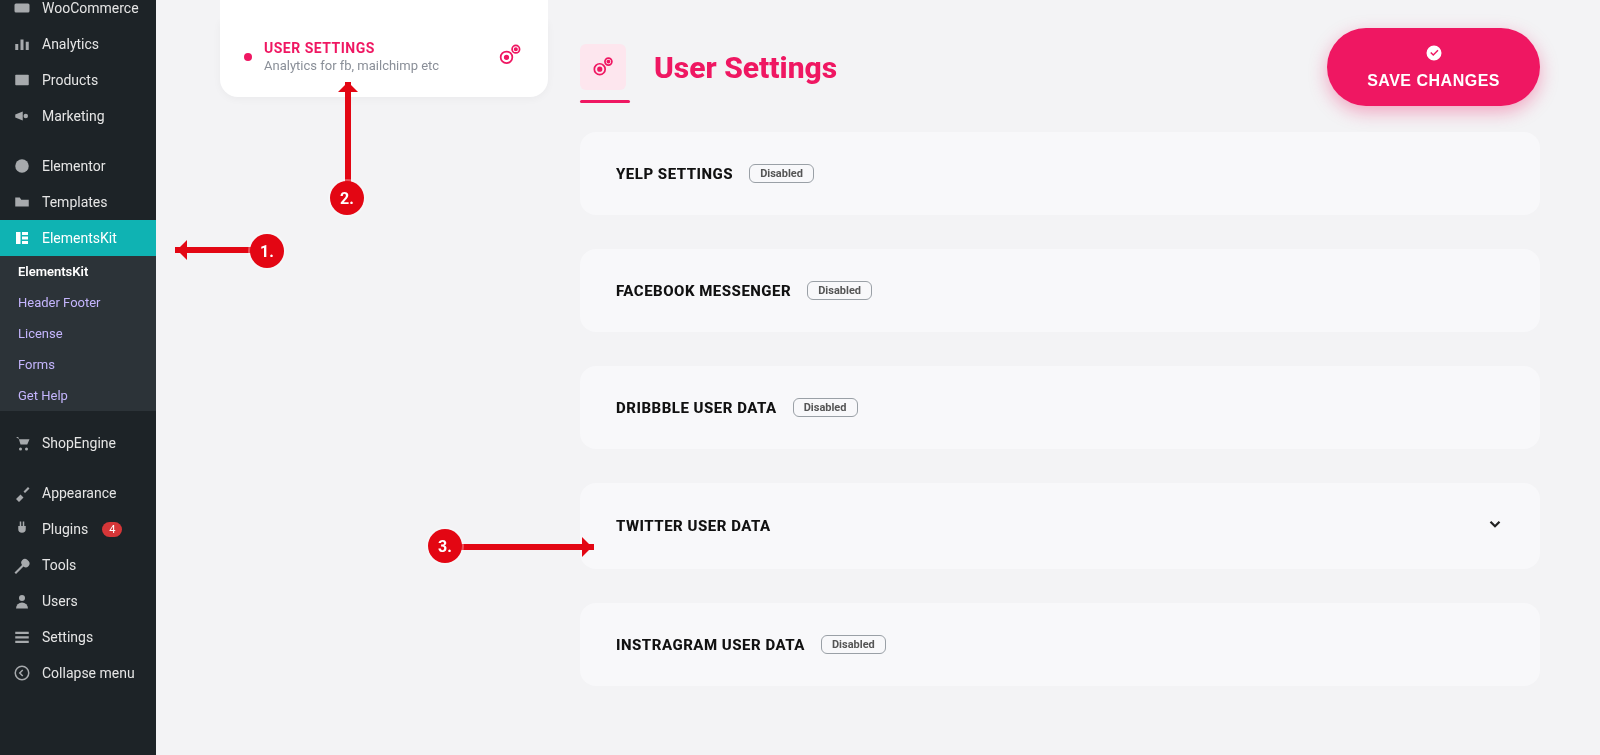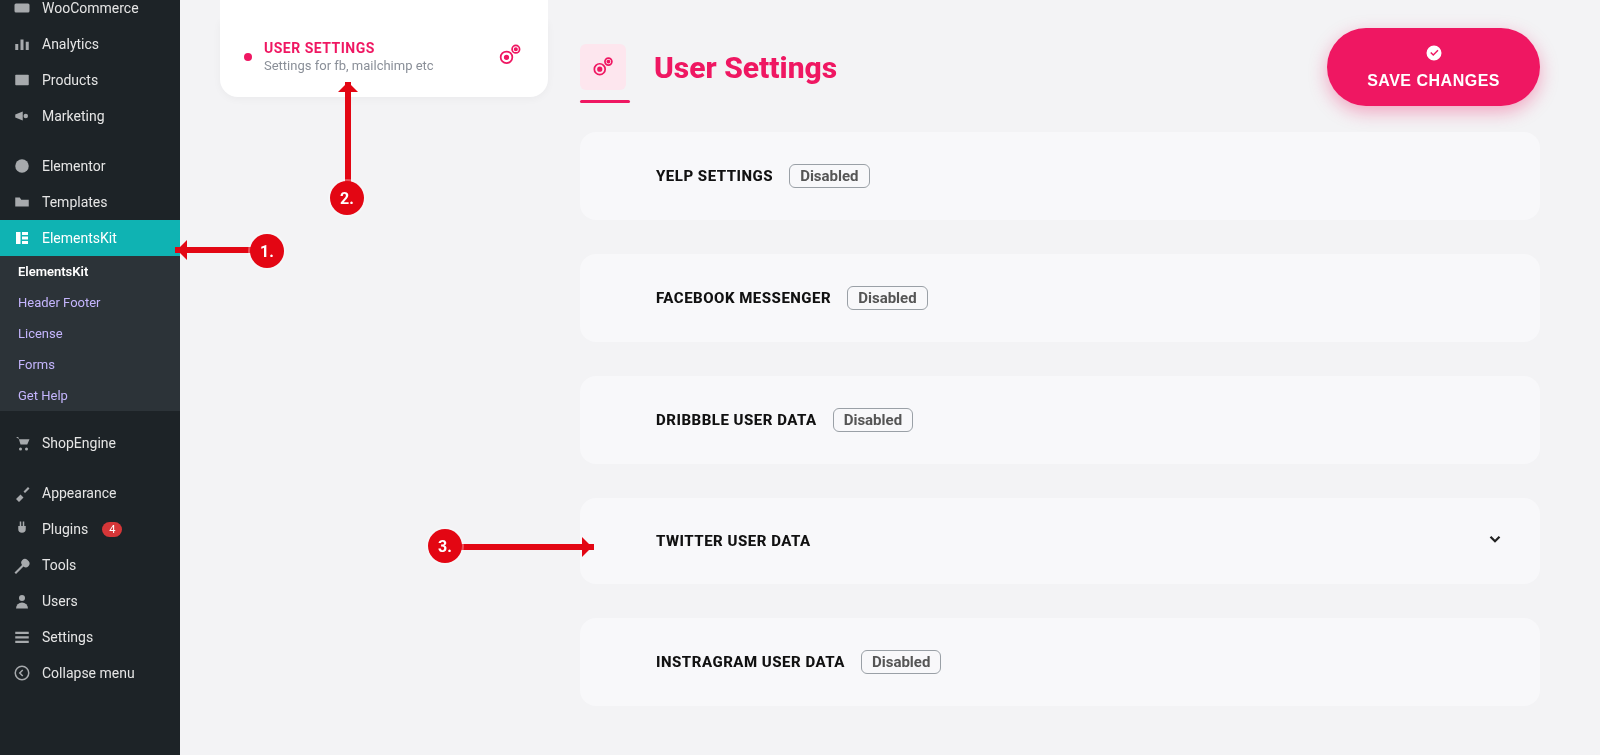--- a/index.html
+++ b/index.html
@@ -10,21 +10,21 @@
     color: #1d2327;
     width: 1600px;
     height: 755px;
     overflow: hidden;
     position: relative;
   }
   
   .wp-sidebar {
     position: absolute;
     top: 0; left: 0; bottom: 0;
-    width: 180px;
+    width: 156px;
     background: #1d2327;
     color: #f0f0f1;
     font-size: 14px;
     overflow: hidden;
   }
   .wp-item {
     display: flex;
     align-items: center;
     gap: 10px;
     padding: 9px 10px 9px 12px;
@@ -121,26 +121,26 @@
     position:absolute;
     left:580px; right:60px; top:132px;
     display:flex; flex-direction:column; gap:34px;
   }
   .panel{
     background:#f8f8fa;
     border-radius:16px;
     padding:32px 36px;
     display:flex; align-items:center; justify-content:space-between;
   }
-  .panel-left{ display:flex; align-items:center; gap:16px;margin-left:40px; }
+  .panel-left{ display:flex; align-items:center; gap:16px; }
   .panel-title{ font-size:15px; font-weight:800; letter-spacing:.5px; color:#111; }
   .pill{
     border:1px solid #9aa0a6;
     color:#555;
-    font-size:15px;
+    font-size:11px;
     font-weight:700;
     padding:2px 10px;
     border-radius:6px;
   }
   .chevron{ color:#222; }
 
   
   .ann-circle{
     position:absolute;
     width:34px;height:34px;border-radius:50%;
@@ -311,21 +311,21 @@
       </span>
     <span>Collapse menu</span>
   </div>
 </nav>
 
 <div class="card-tab">
   <div class="card-tab-inner">
     <span class="dot"></span>
     <div class="txt">
       <h4>USER SETTINGS</h4>
-      <p>Settings for fb, mailchimp etc</p>
+      <p>Analytics for fb, mailchimp etc</p>
     </div>
     <span class="gear">
       <svg width="28" height="28" viewBox="0 0 24 24" fill="none" stroke="#ef1762" stroke-width="1.5">
         <circle cx="9" cy="14" r="5"></circle>
           <circle cx="9" cy="14" r="1.5" fill="#ef1762"></circle>
         <circle cx="17" cy="7" r="3.2"></circle>
           <circle cx="17" cy="7" r="1" fill="#ef1762"></circle>
       </svg>
     </span>
   </div>

